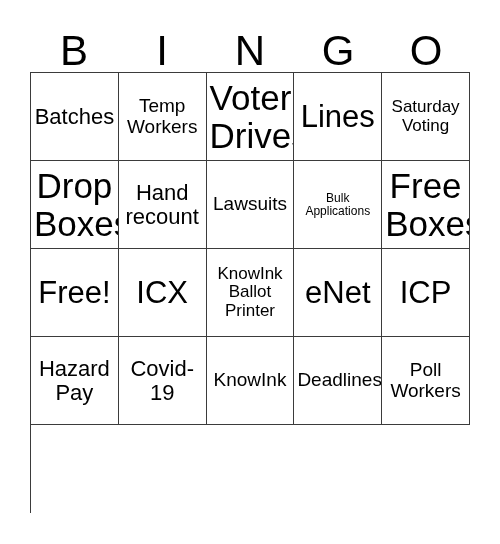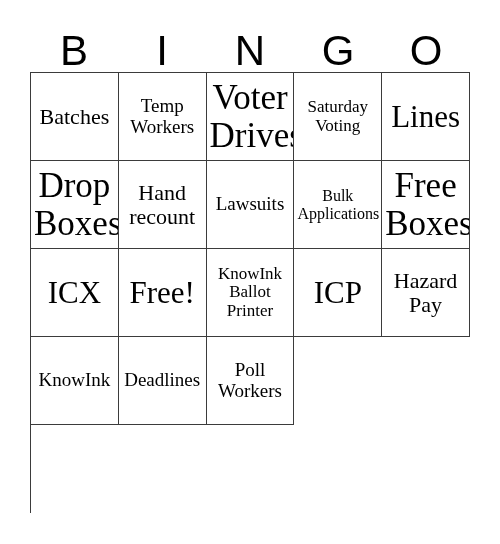--- a/index.html
+++ b/index.html
@@ -49,21 +49,20 @@
     top: 72px;
     width: 440px;
     height: 441px;
     box-sizing: border-box;
     display: grid;
     grid-template-columns: repeat(5, 1fr);
     grid-template-rows: repeat(5, 1fr);
     border-top: 1.5px solid #3b3b3b;
     border-left: 1.5px solid #3b3b3b;
     background: #ffffff;
-    font-family: Liberation Serif, serif;
   }
   .bingo-cell {
     box-sizing: border-box;
     border-right: 1.5px solid #3b3b3b;
     border-bottom: 1.5px solid #3b3b3b;
     display: flex;
     align-items: center;
     justify-content: center;
     text-align: center;
     padding: 2px 3px;
@@ -79,21 +78,21 @@
     white-space: pre-line;
     word-break: normal;
   }
   
   .fs-xl  { font-size: 31px; }
   .fs-lg  { font-size: 35px; }
   .fs-md  { font-size: 22px; }
   .fs-sm  { font-size: 19px; }
   .fs-xs  { font-size: 17px; }
   .fs-xxs { font-size: 19px; }
-  .fs-tiny{ font-size: 16px; }
+  .fs-tiny{ font-size: 12px; }
 </style>
 </head>
 <body>
 
 <div id="card-root">
 
   <div class="bingo-header">
     <div class="header-cell">B</div>
     <div class="header-cell">I</div>
     <div class="header-cell">N</div>
@@ -108,25 +107,25 @@
       </div>
       <div class="bingo-cell">
         <span class="cell-text fs-sm">Temp
 Workers</span>
       </div>
       <div class="bingo-cell">
         <span class="cell-text fs-lg">Voter
 Drives</span>
       </div>
       <div class="bingo-cell">
+        <span class="cell-text fs-xl">Lines</span>
+      </div>
+      <div class="bingo-cell">
         <span class="cell-text fs-xs">Saturday
 Voting</span>
-      </div>
-      <div class="bingo-cell">
-        <span class="cell-text fs-xl">Lines</span>
       </div>
       <div class="bingo-cell">
         <span class="cell-text fs-lg">Drop
 Boxes</span>
       </div>
       <div class="bingo-cell">
         <span class="cell-text fs-md">Hand
 recount</span>
       </div>
       <div class="bingo-cell">
@@ -134,36 +133,43 @@
       </div>
       <div class="bingo-cell">
         <span class="cell-text fs-tiny">Bulk
 Applications</span>
       </div>
       <div class="bingo-cell">
         <span class="cell-text fs-lg">Free
 Boxes</span>
       </div>
       <div class="bingo-cell">
-        <span class="cell-text fs-xl">ICX</span>
+        <span class="cell-text fs-xl">Free!</span>
       </div>
       <div class="bingo-cell">
-        <span class="cell-text fs-xl">Free!</span>
+        <span class="cell-text fs-xl">ICX</span>
       </div>
       <div class="bingo-cell">
         <span class="cell-text fs-xs">KnowInk
 Ballot
 Printer</span>
       </div>
       <div class="bingo-cell">
+        <span class="cell-text fs-xl">eNet</span>
+      </div>
+      <div class="bingo-cell">
         <span class="cell-text fs-xl">ICP</span>
       </div>
       <div class="bingo-cell">
         <span class="cell-text fs-md">Hazard
 Pay</span>
+      </div>
+      <div class="bingo-cell">
+        <span class="cell-text fs-md">Covid-
+19</span>
       </div>
       <div class="bingo-cell">
         <span class="cell-text fs-xxs">KnowInk</span>
       </div>
       <div class="bingo-cell">
         <span class="cell-text fs-xxs">Deadlines</span>
       </div>
       <div class="bingo-cell">
         <span class="cell-text fs-sm">Poll
 Workers</span>

